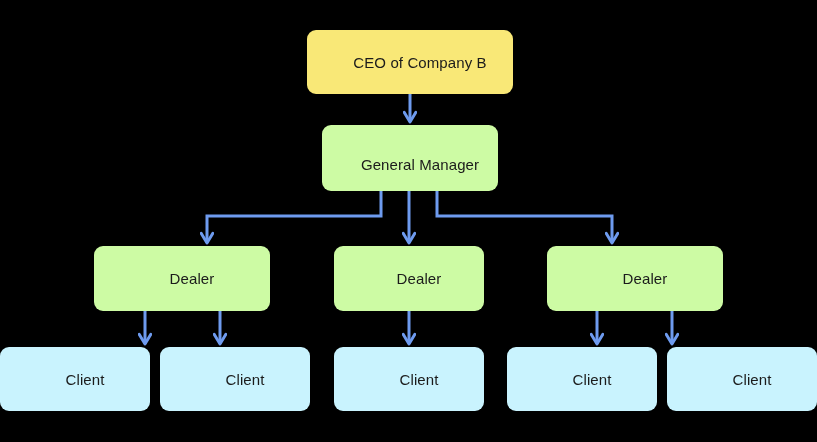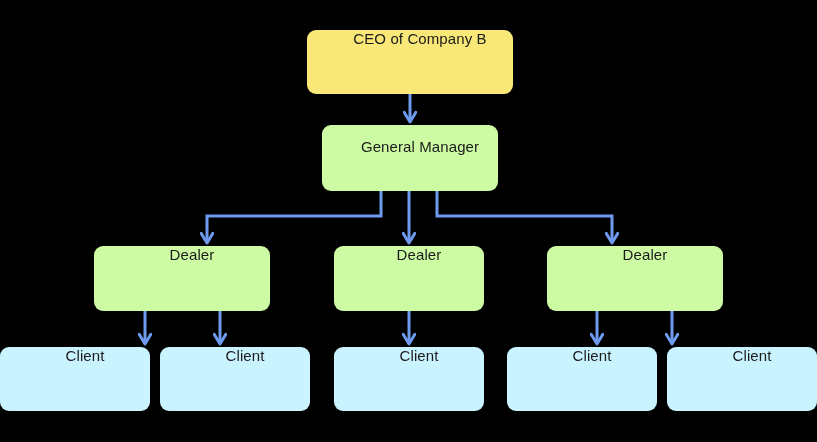--- a/index.html
+++ b/index.html
@@ -14,21 +14,21 @@
   }
   .edges-layer {
     position: absolute;
     left: 0;
     top: 0;
     pointer-events: none;
   }
   .node {
     position: absolute;
     display: flex;
-    align-items: flex-start;
+    align-items: center;
     justify-content: center;
     border-radius: 9px;
     box-sizing: border-box;
     padding-left: 20px;
   }
   .node-label {
     font-family: "Liberation Sans", sans-serif;
     font-size: 15px;
     font-weight: 400;
     letter-spacing: 0.1px;

